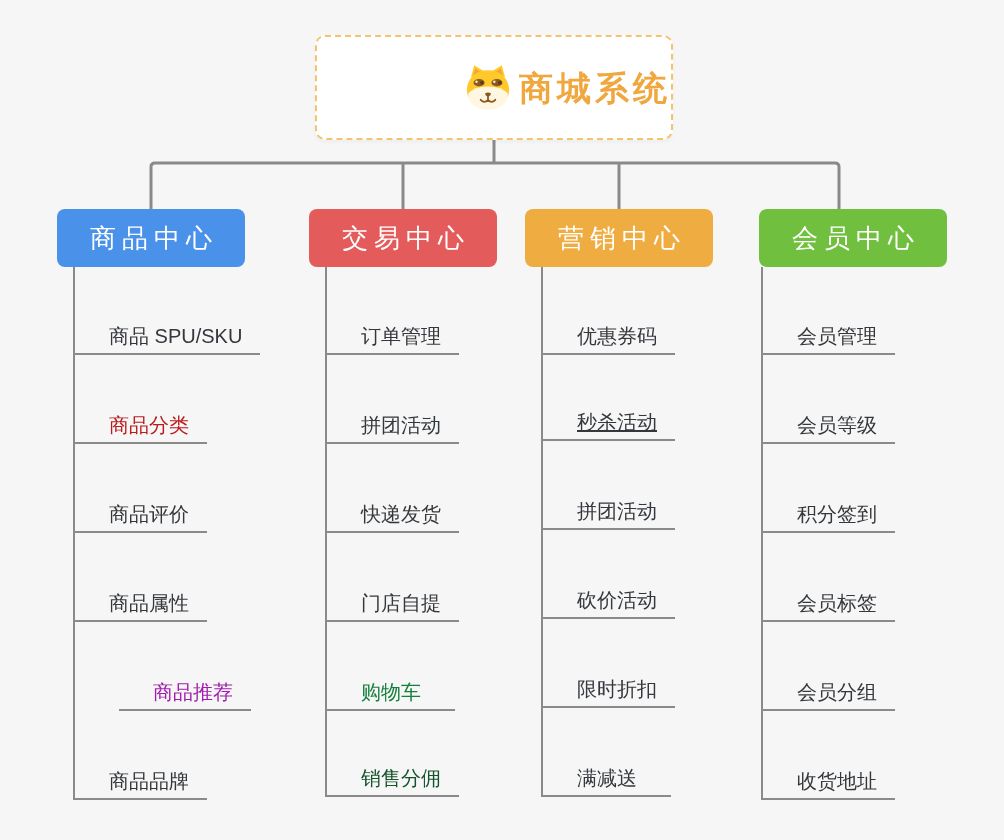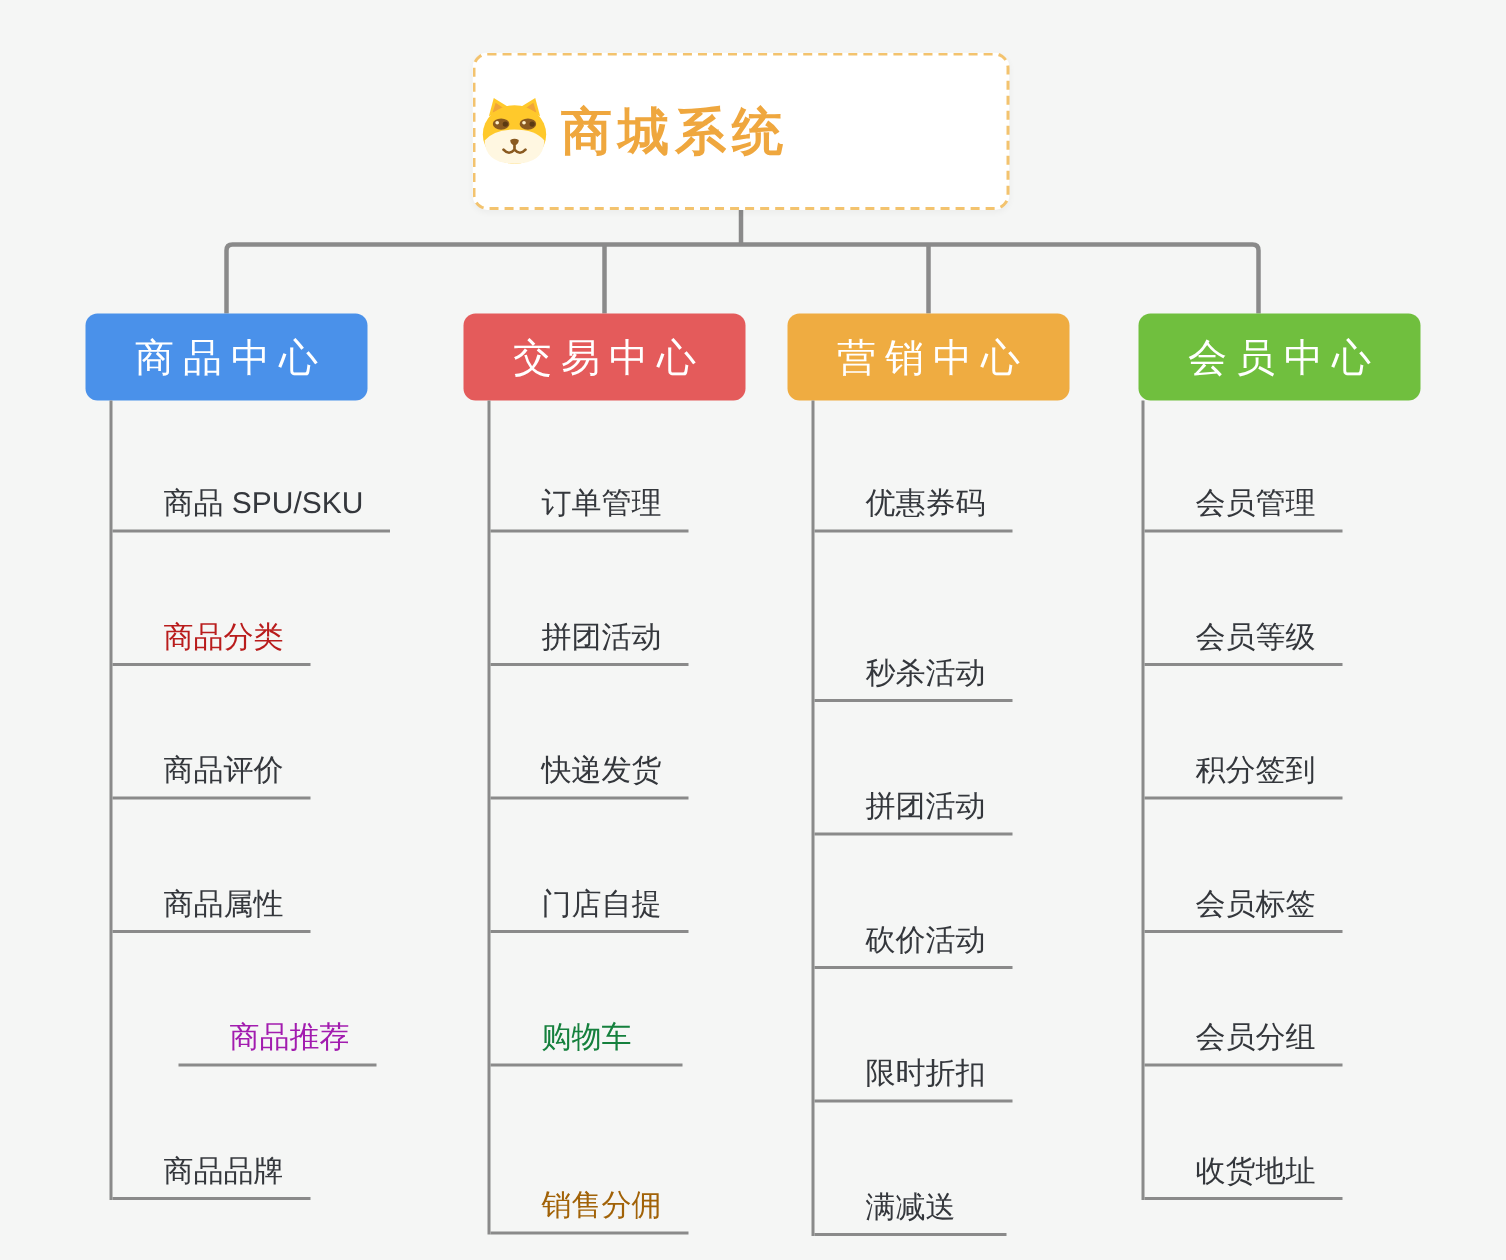--- a/index.html
+++ b/index.html
@@ -4,21 +4,21 @@
 <style>
   html,body{margin:0;padding:0;background:#f5f6f5;}
   .page{
     position:relative;width:1004px;height:840px;background:#f5f6f5;
     font-family:"Liberation Sans","DejaVu Sans",sans-serif;overflow:hidden;
   }
   .connector-svg{position:absolute;left:0;top:0;pointer-events:none;}
   .root-node{
     position:absolute;left:315px;top:35px;width:358px;height:105px;
     box-sizing:border-box;background:#ffffff;border:2px dashed #f3c36e;
-    border-radius:10px;display:flex;align-items:center;justify-content:flex-start;
+    border-radius:10px;display:flex;align-items:center;justify-content:flex-end;
     gap:5px;box-shadow:0 2px 4px rgba(0,0,0,0.04);cursor:default;
   }
   .root-title{font-size:34px;font-weight:600;letter-spacing:4px;line-height:1;}
   .dog-icon{flex:0 0 auto;display:block;}
   .branch-header{
     position:absolute;top:209px;width:188px;height:58px;border-radius:8px;
     display:flex;align-items:center;justify-content:center;
     color:#ffffff;font-size:26px;font-weight:500;letter-spacing:6px;text-indent:6px;
     line-height:1;cursor:default;
   }
@@ -108,36 +108,36 @@
   </div>
 
   <div class="topic-node" style="height: 89px; border-bottom: 2px solid rgb(138, 138, 138); color: rgb(52, 55, 60);">
     <span>门店自提</span>
   </div>
 
   <div class="topic-node" style="height: 89px; border-bottom: 2px solid rgb(138, 138, 138); color: #15803d;">
     <span>购物车</span>
   </div>
 
-  <div class="topic-node" style="height: 112px; border-bottom: 2px solid rgb(138, 138, 138); color: #a16207;">
+  <div class="topic-node" style="height: 86px; border-bottom: 2px solid rgb(138, 138, 138); color: #14532d;">
     <span>销售分佣</span>
   </div>
 </div>
   </div>
 
   <div>
     <div class="branch-header" style="left: 525px; width: 188px; background: rgb(239, 172, 65);">
       <span>营销中心</span>
     </div>
     <div class="branch-items" style="left: 541px; border-left: 2px solid rgb(138, 138, 138);">
   <div class="topic-node" style="height: 88px; border-bottom: 2px solid rgb(138, 138, 138); color: rgb(52, 55, 60);">
     <span>优惠券码</span>
   </div>
 
-  <div class="topic-node" style="height: 113px; border-bottom: 2px solid rgb(138, 138, 138); color: rgb(52, 55, 60);">
+  <div class="topic-node" style="height: 86px; border-bottom: 2px solid rgb(138, 138, 138); color: rgb(52, 55, 60); text-decoration: underline;">
     <span>秒杀活动</span>
   </div>
 
   <div class="topic-node" style="height: 89px; border-bottom: 2px solid rgb(138, 138, 138); color: rgb(52, 55, 60);">
     <span>拼团活动</span>
   </div>
 
   <div class="topic-node" style="height: 89px; border-bottom: 2px solid rgb(138, 138, 138); color: rgb(52, 55, 60);">
     <span>砍价活动</span>
   </div>

